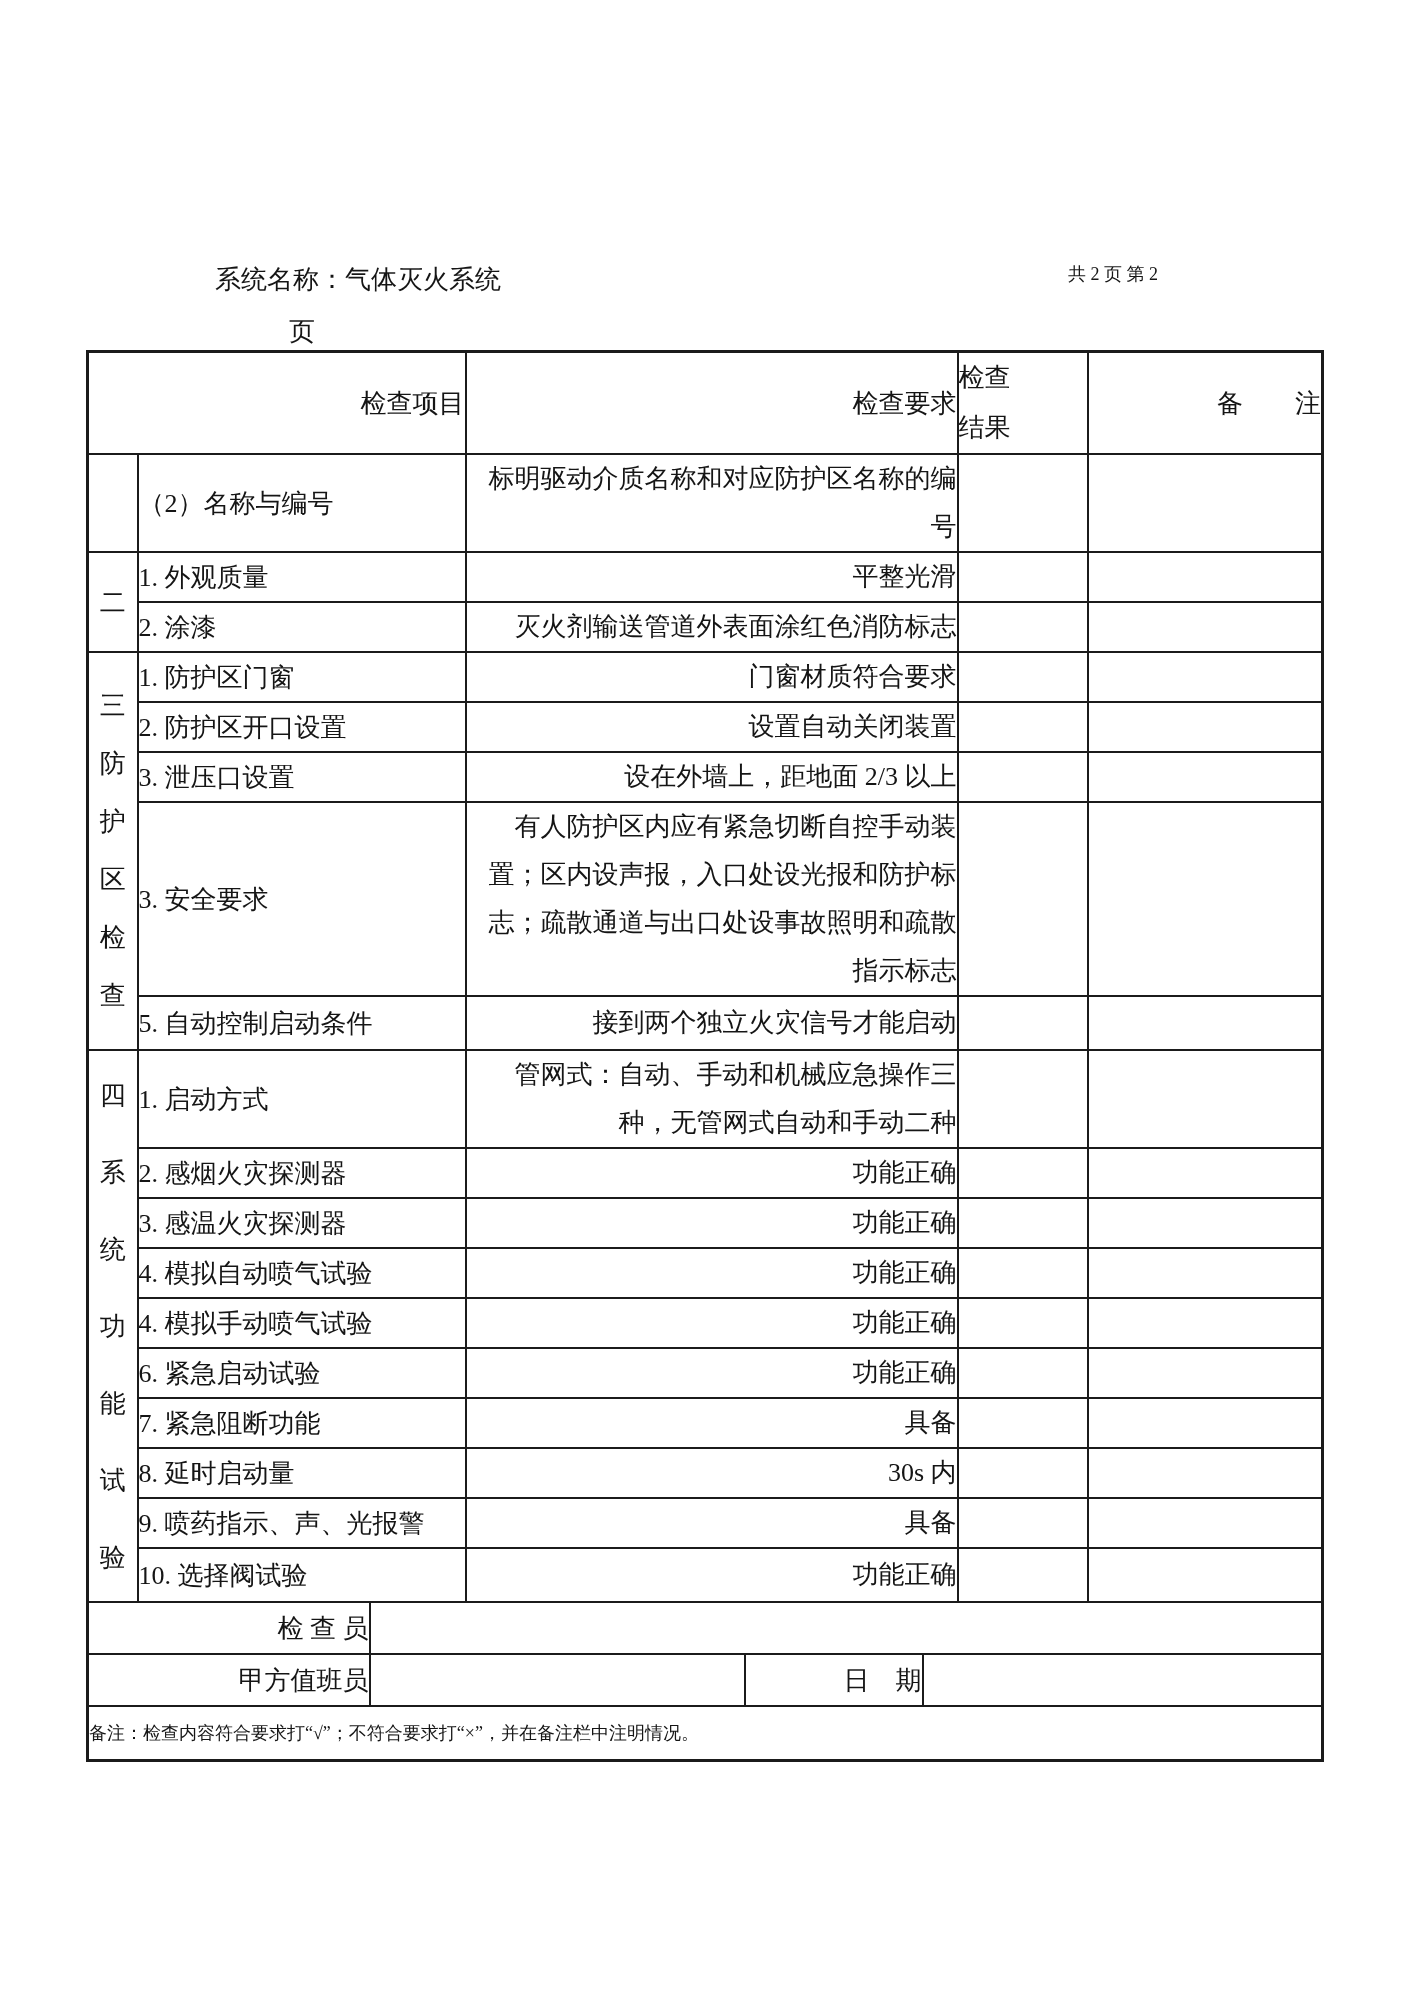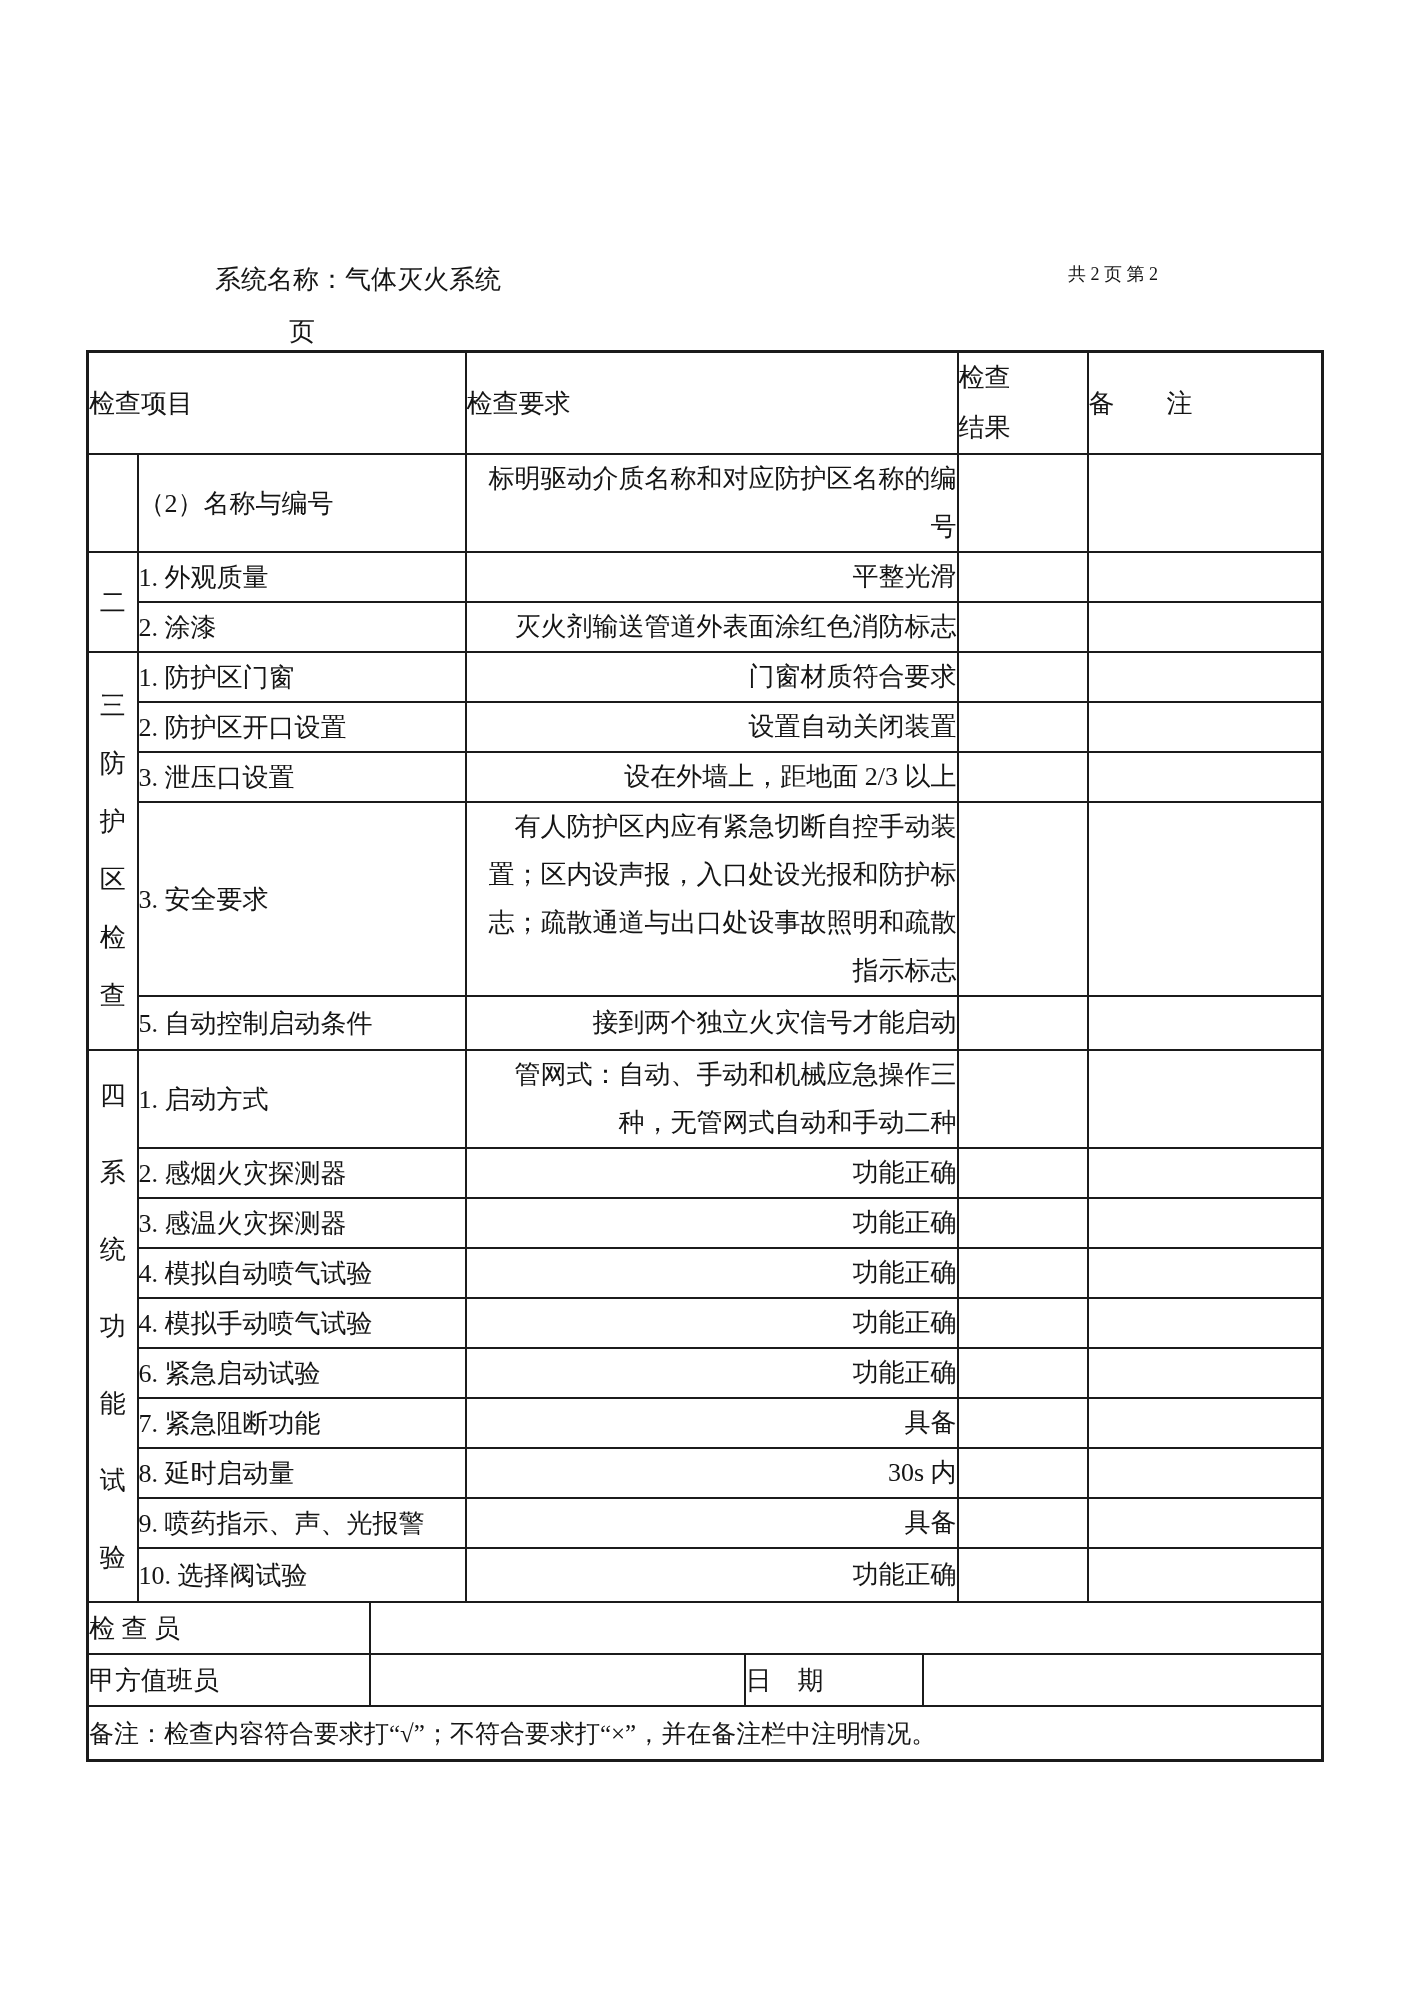--- a/index.html
+++ b/index.html
@@ -56,39 +56,39 @@
   .h-header  td { height: 96px; }
   .h-sm      td { height: 44px; }
   .h-1       td { height: 48px; }
   .h-3x      td { height: 144px; }
   .h-12      td { height: 52px; }
   .h-2x      td { height: 96px; }
   .h-foot1   td { height: 50px; }
   .h-foot2   td { height: 50px; }
   .h-note    td { height: 52px; }
 
-  td.c-center { text-align: left; }
+  td.c-center { text-align: right; }
   td.c-item   { text-align: left; padding-left: 16px; }
   td.c-req    { text-align: right; padding-left: 12px; padding-right: 6px; line-height: 48px; }
   td.c-result-head { text-align: left; padding-left: 16px; white-space: pre-line; line-height: 50px; }
   td.c-group  { text-align: center; }
 
   .vtext {
     width: 30px;
     margin: 0 auto;
     word-break: break-all;
     text-align: center;
   }
   .lh-g3 { line-height: 58px; }
   .lh-g4 { line-height: 77px; }
 
   td.c-note {
     text-align: left;
     padding-left: 14px;
-    font-size: 25px;
+    font-size: 18px;
   }
 </style>
 </head>
 <body>
 
 <div class="page">
 
   <div class="meta-sys">系统名称：气体灭火系统</div>
   <div class="meta-pages">共 2 页  第 2</div>
   <div class="meta-wrap">页</div>

